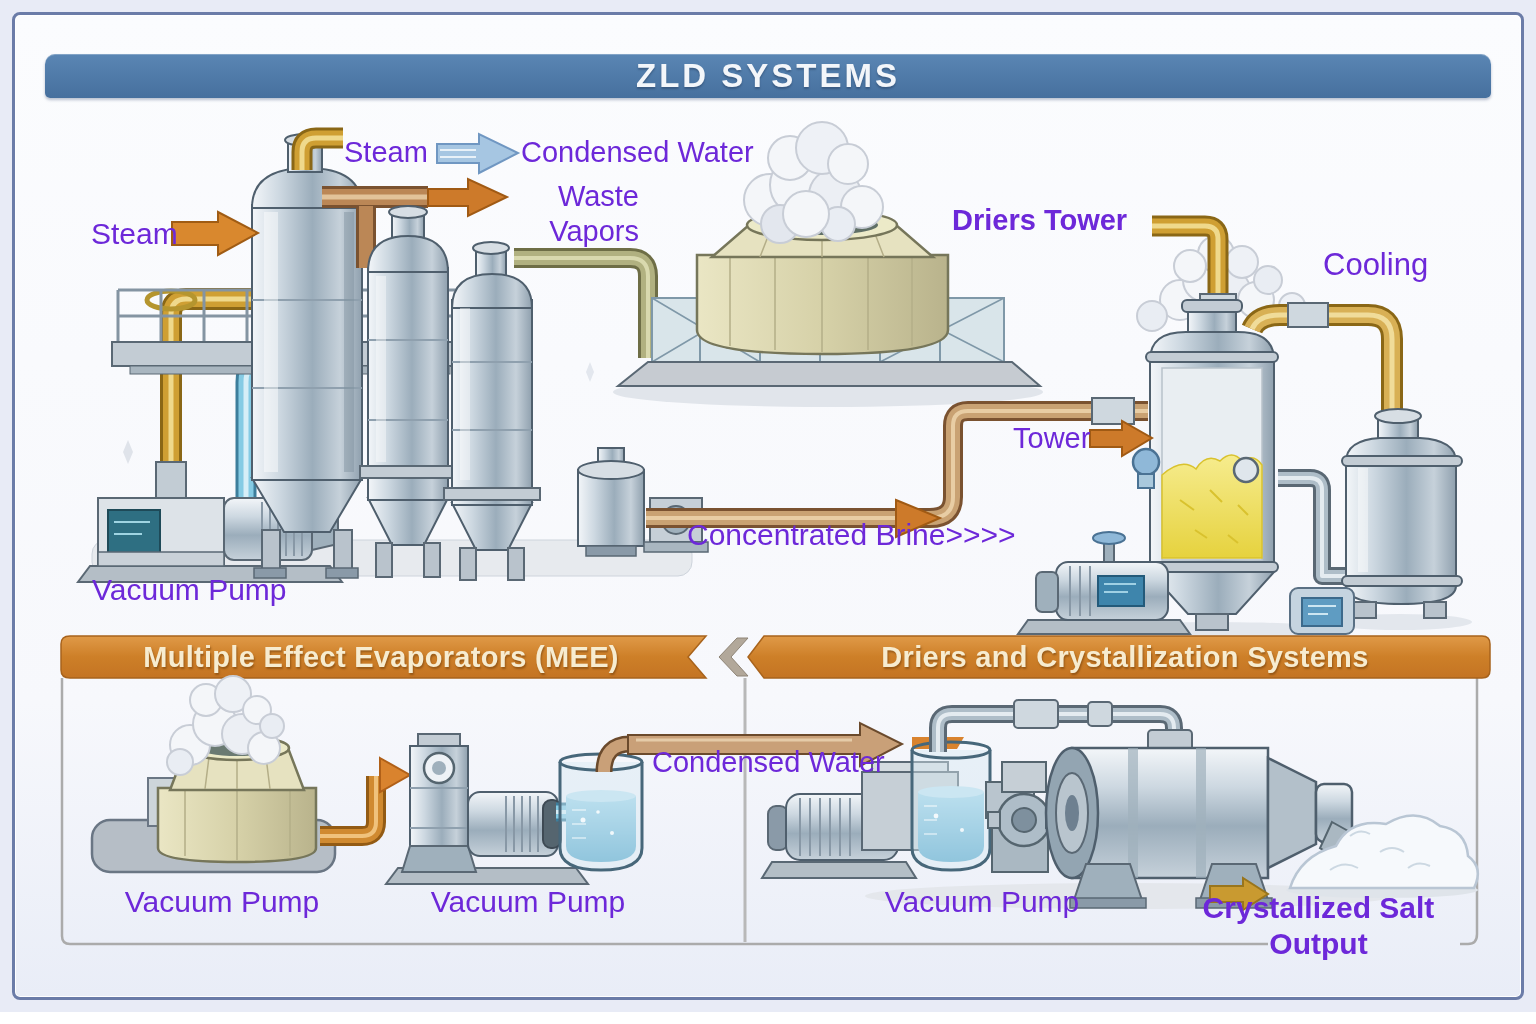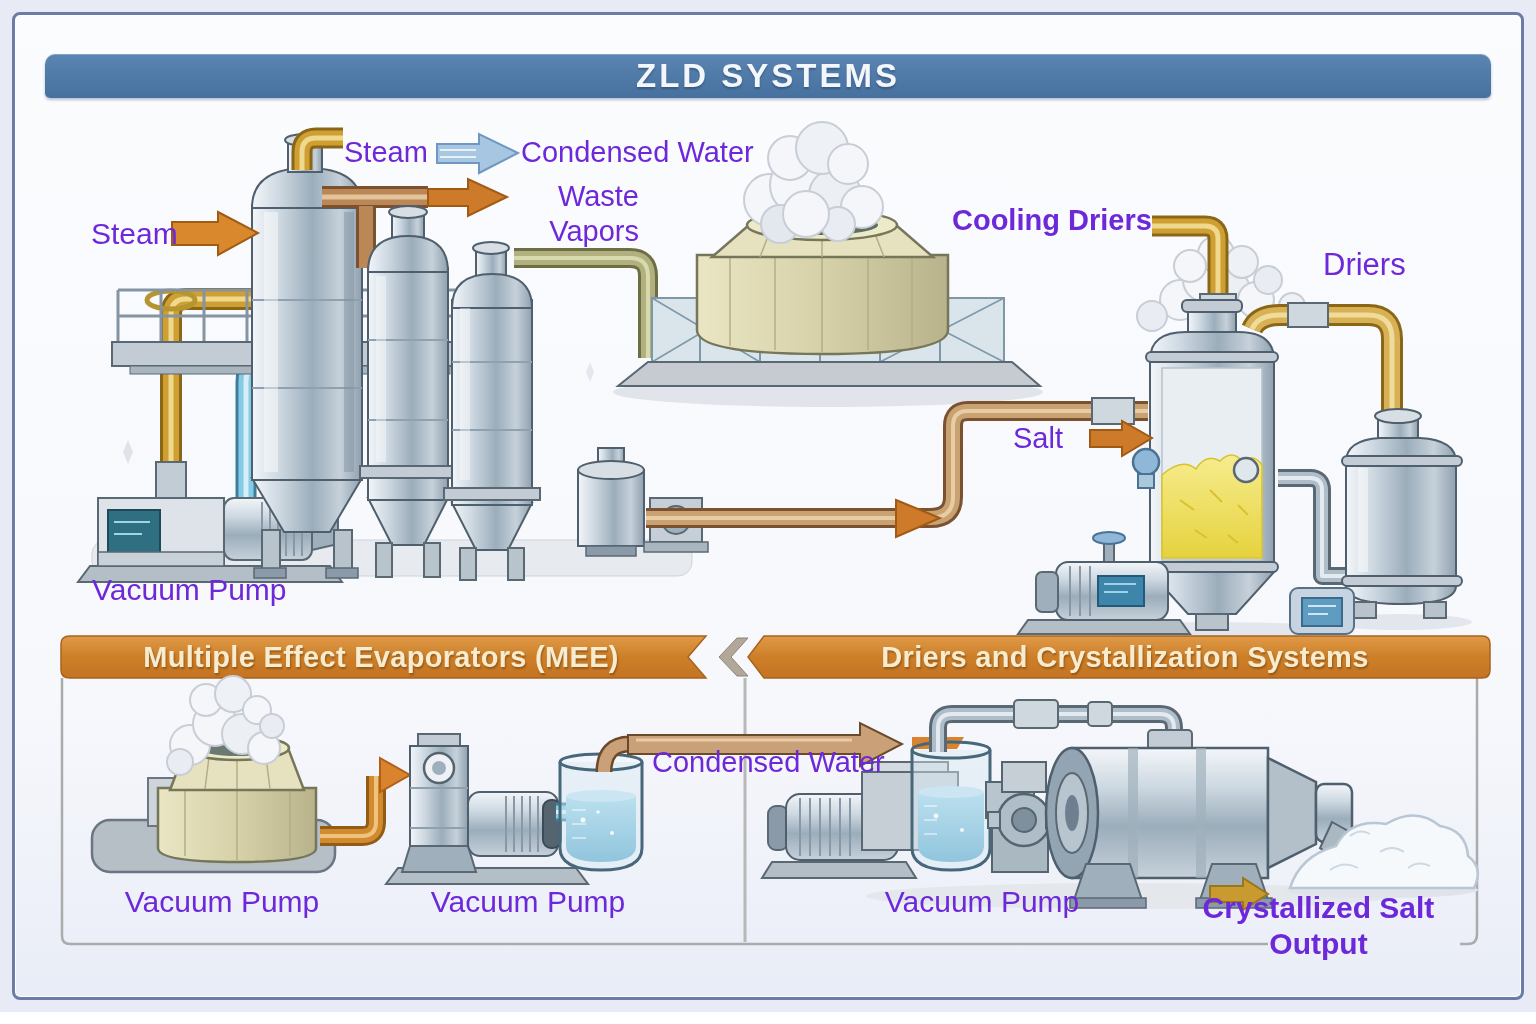--- a/index.html
+++ b/index.html
@@ -438,23 +438,24 @@
   </svg>
 
   <div class="titlebar">
     <span>ZLD SYSTEMS</span>
   </div>
 
   <div class="lbl sz30" style="left:91px; top:216px;">Steam</div>
   <div class="lbl" style="left:344px; top:135px;">Steam</div>
   <div class="lbl" style="left:521px; top:135px;">Condensed Water</div>
   <div class="lbl wrap" style="left:509px; top:179px; width:130px;text-align:right;">Waste Vapors</div>
-  <div class="lbl bold" style="left:952px; top:203px;">Cooling Driers</div>
-  <div class="lbl sz31" style="left:1323px; top:246px;">Driers</div>
-  <div class="lbl" style="left:1013px; top:421px;">Salt</div>
+  <div class="lbl bold" style="left:952px; top:203px;">Driers Tower</div>
+  <div class="lbl sz31" style="left:1323px; top:246px;">Cooling</div>
+  <div class="lbl" style="left:1013px; top:421px;">Tower</div>
+  <div class="lbl sz30" style="left:687px; top:517px;">Concentrated Brine&gt;&gt;&gt;&gt;</div>
   <div class="lbl sz30" style="left:92px; top:572px;">Vacuum Pump</div>
 
   <div class="hdrtext" style="left:772px; top:636px; width:706px;">Driers and Crystallization Systems</div>
   <div class="hdrtext" style="left:66px; top:636px; width:630px;">Multiple Effect Evaporators (MEE)</div>
 
   <div class="lbl sz30 center" style="left:112px; top:884px; width:220px;">Vacuum Pump</div>
   <div class="lbl sz30 center" style="left:418px; top:884px; width:220px;">Vacuum Pump</div>
   <div class="lbl" style="left:652px; top:745px;">Condensed Water</div>
   <div class="lbl sz30 center" style="left:872px; top:884px; width:220px;">Vacuum Pump</div>
   <div class="lbl sz30 center wrap" style="left:1196px; top:890px; width:245px;font-weight:bold;">Crystallized Salt Output</div>

